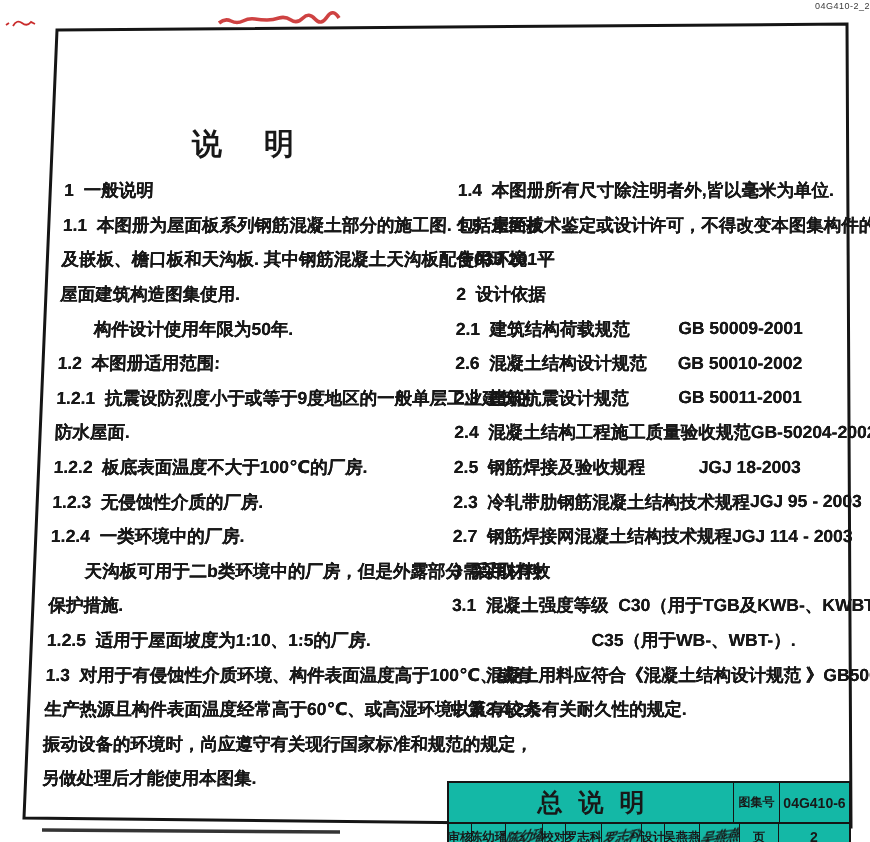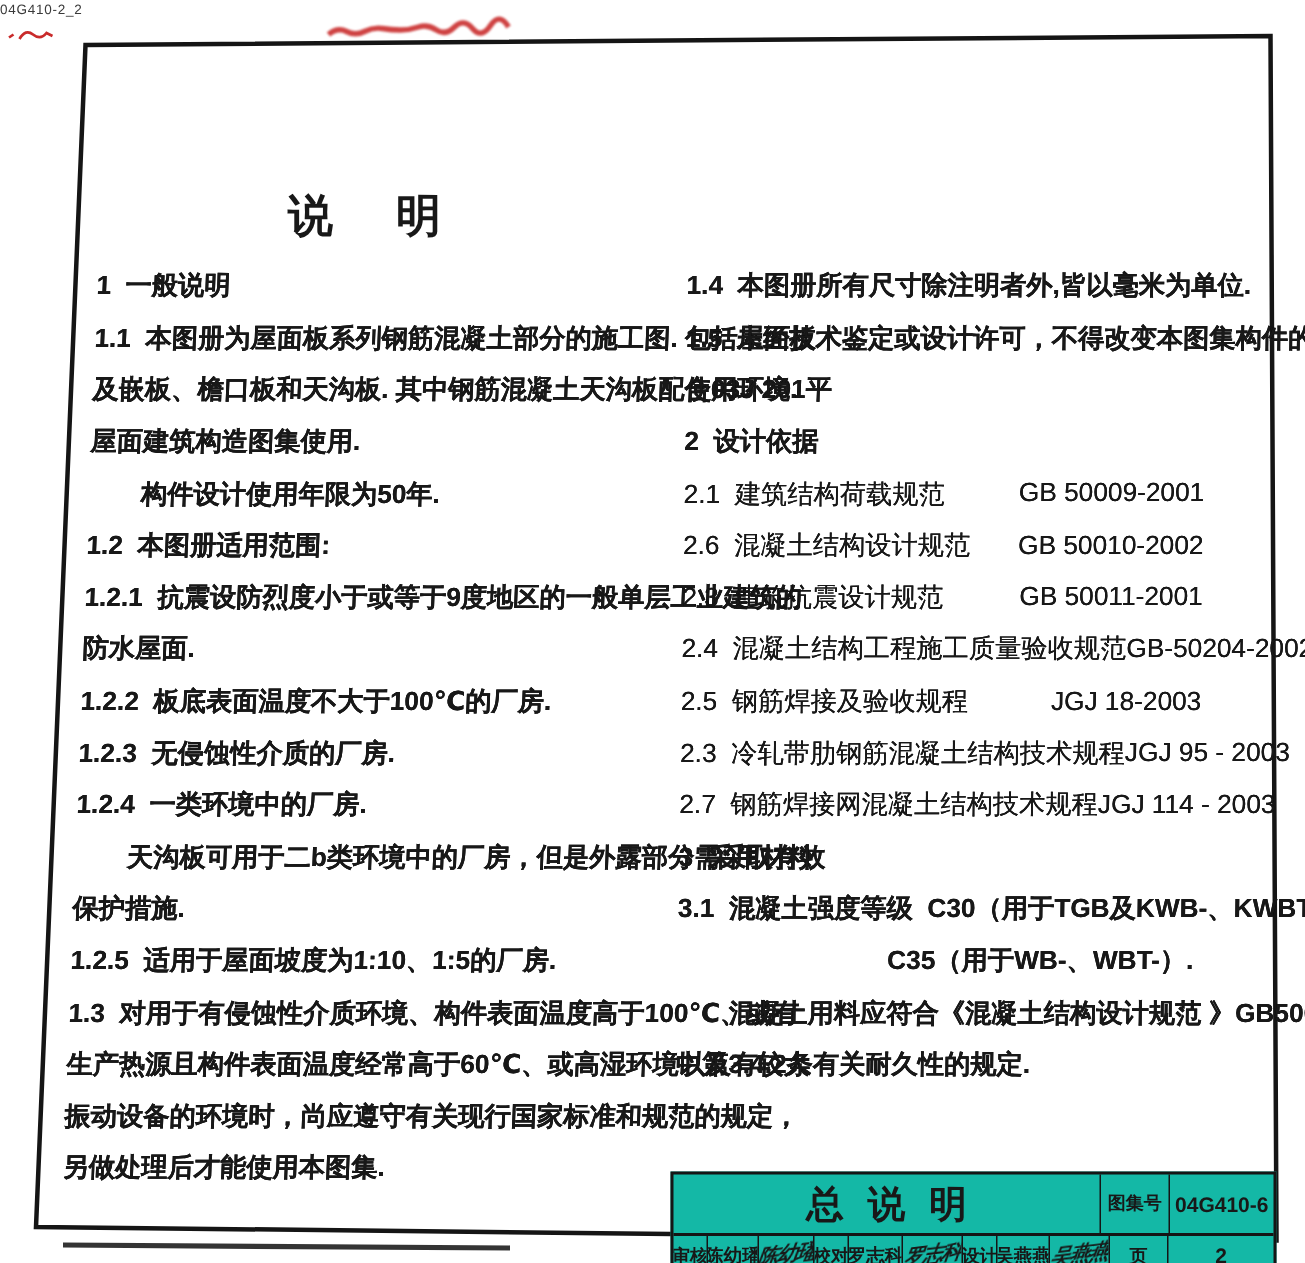--- a/index.html
+++ b/index.html
@@ -4,21 +4,21 @@
 <style>
   html,body{margin:0;padding:0;}
   body{
     width:870px;height:842px;position:relative;overflow:hidden;
     background:#ffffff;
     font-family:"Liberation Sans","DejaVu Sans",sans-serif;
     color:#181818;
   }
   
   #window-title{
-    position:absolute;top:1px;left:0;width:870px;text-align:left;
+    position:absolute;top:1px;left:0;width:870px;text-align:right;
     font-size:9px;color:#3a3a3a;letter-spacing:.5px;
   }
   
   #overlay{position:absolute;top:0;left:0;}
   
   #page-content{
     position:absolute;left:57px;top:28px;width:794px;height:800px;margin-top:40px;
   }
   #doc-title{
     position:absolute;left:0;top:56px;width:372px;text-align:center;
@@ -28,21 +28,21 @@
   .col{position:absolute;top:105px;}
   #left-col{left:8px;width:366px;transform:skewX(-2.2deg);transform-origin:0 0;}
   #right-col{left:401px;width:376px;transform:skewX(-0.8deg);transform-origin:0 0;}
   .text-line{
     height:34.6px;display:flex;align-items:center;
     font-size:17.5px;font-weight:700;white-space:pre;
     text-shadow:0 0 .4px #000;
   }
   .std-row{
     height:34.6px;display:flex;align-items:center;justify-content:space-between;
-    width:347px;font-size:17.5px;font-weight:400;white-space:pre;
+    width:347px;font-size:17.5px;font-weight:700;white-space:pre;
     text-shadow:0 0 .4px #000;
   }
   
   #title-block{
     position:absolute;left:390px;top:713px;width:404px;height:71px;
     border:2.2px solid #151515;box-sizing:border-box;background:#14b8a6;
     display:flex;flex-direction:column;
   }
   .tb-row{display:flex;box-sizing:border-box;}
   .tb-row1{height:41px;border-bottom:2px solid #151515;}

